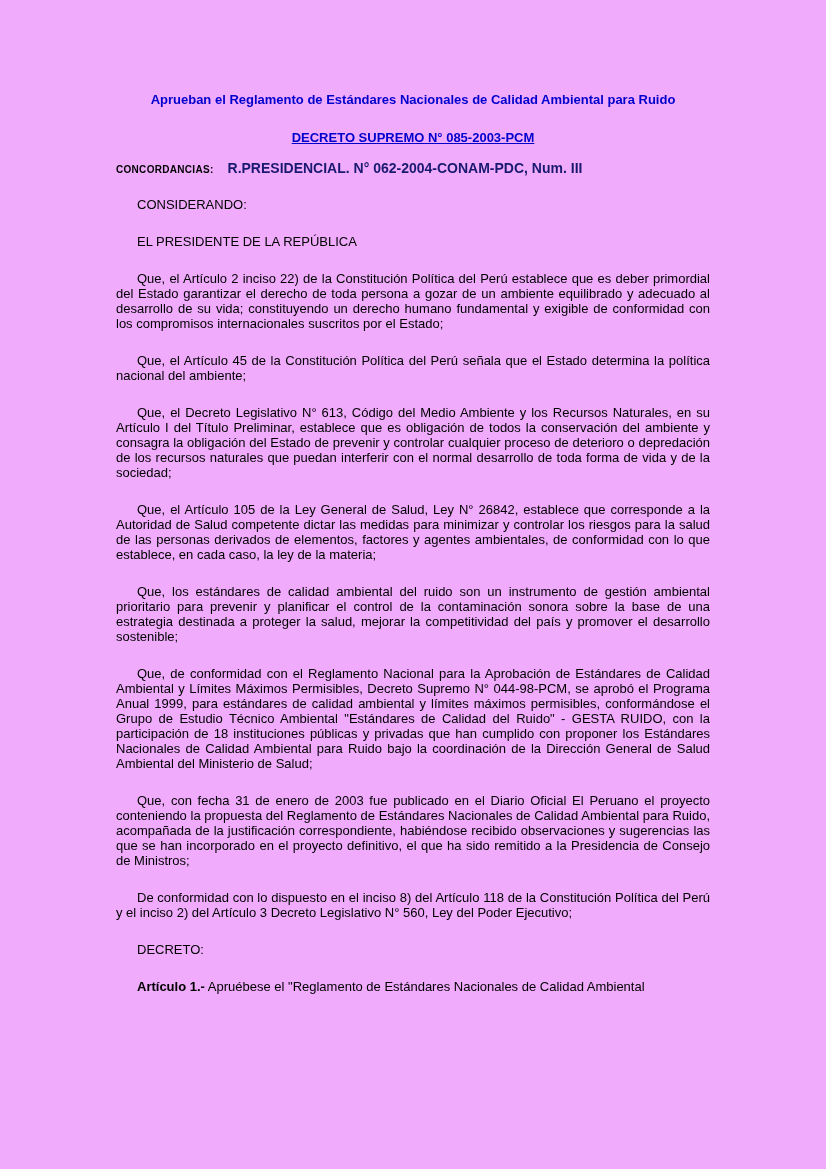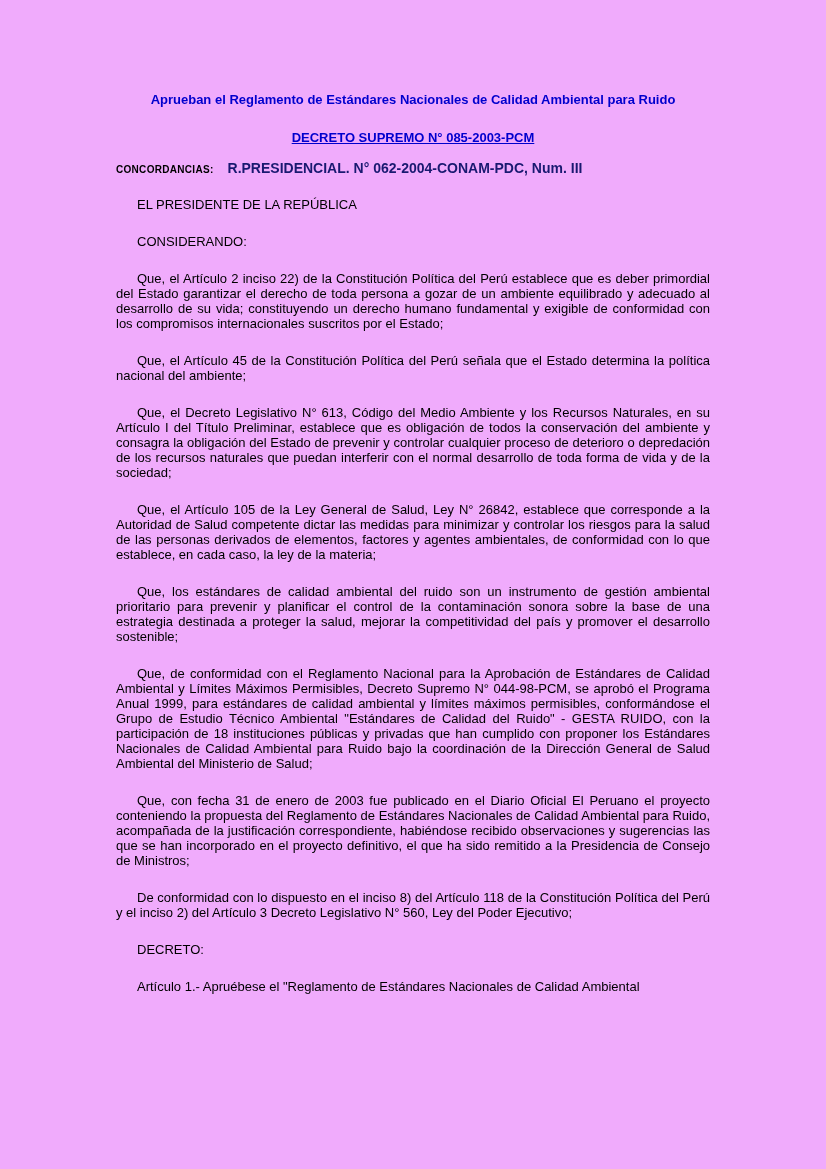--- a/index.html
+++ b/index.html
@@ -61,40 +61,40 @@
     font-size: 13px;
     line-height: 15px;
     text-align: justify;
     text-indent: 21px;
     margin: 0 0 22px 0;
   }
   .para.single {
     text-align: left;
   }
   .bold-lead {
-    font-weight: normal;
+    font-weight: bold;
   }
 </style>
 </head>
 <body>
 
 <div class="page">
   <div class="content">
 
     <p class="doc-title">Aprueban el Reglamento de Estándares Nacionales de Calidad Ambiental para Ruido</p>
 
     <p class="doc-subtitle">DECRETO SUPREMO N° 085-2003-PCM</p>
 
     <div class="concordances">
       <span class="label">CONCORDANCIAS:</span><span class="value">R.PRESIDENCIAL. N° 062-2004-CONAM-PDC, Num. III</span>
     </div>
 
+    <p class="para single">CONSIDERANDO:</p>
+
     <p class="para single">EL PRESIDENTE DE LA REPÚBLICA</p>
-
-    <p class="para single">CONSIDERANDO:</p>
 
     <p class="para">Que, el Artículo 2 inciso 22) de la Constitución Política del Perú establece que es deber primordial del Estado garantizar el derecho de toda persona a gozar de un ambiente equilibrado y adecuado al desarrollo de su vida; constituyendo un derecho humano fundamental y exigible de conformidad con los compromisos internacionales suscritos por el Estado;</p>
     <p class="para">Que, el Artículo 45 de la Constitución Política del Perú señala que el Estado determina la política nacional del ambiente;</p>
     <p class="para">Que, el Decreto Legislativo N° 613, Código del Medio Ambiente y los Recursos Naturales, en su Artículo I del Título Preliminar, establece que es obligación de todos la conservación del ambiente y consagra la obligación del Estado de prevenir y controlar cualquier proceso de deterioro o depredación de los recursos naturales que puedan interferir con el normal desarrollo de toda forma de vida y de la sociedad;</p>
     <p class="para">Que, el Artículo 105 de la Ley General de Salud, Ley N° 26842, establece que corresponde a la Autoridad de Salud competente dictar las medidas para minimizar y controlar los riesgos para la salud de las personas derivados de elementos, factores y agentes ambientales, de conformidad con lo que establece, en cada caso, la ley de la materia;</p>
     <p class="para">Que, los estándares de calidad ambiental del ruido son un instrumento de gestión ambiental prioritario para prevenir y planificar el control de la contaminación sonora sobre la base de una estrategia destinada a proteger la salud, mejorar la competitividad del país y promover el desarrollo sostenible;</p>
     <p class="para">Que, de conformidad con el Reglamento Nacional para la Aprobación de Estándares de Calidad Ambiental y Límites Máximos Permisibles, Decreto Supremo N° 044-98-PCM, se aprobó el Programa Anual 1999, para estándares de calidad ambiental y límites máximos permisibles, conformándose el Grupo de Estudio Técnico Ambiental "Estándares de Calidad del Ruido" - GESTA RUIDO, con la participación de 18 instituciones públicas y privadas que han cumplido con proponer los Estándares Nacionales de Calidad Ambiental para Ruido bajo la coordinación de la Dirección General de Salud Ambiental del Ministerio de Salud;</p>
     <p class="para">Que, con fecha 31 de enero de 2003 fue publicado en el Diario Oficial El Peruano el proyecto conteniendo la propuesta del Reglamento de Estándares Nacionales de Calidad Ambiental para Ruido, acompañada de la justificación correspondiente, habiéndose recibido observaciones y sugerencias las que se han incorporado en el proyecto definitivo, el que ha sido remitido a la Presidencia de Consejo de Ministros;</p>
     <p class="para">De conformidad con lo dispuesto en el inciso 8) del Artículo 118 de la Constitución Política del Perú y el inciso 2) del Artículo 3 Decreto Legislativo N° 560, Ley del Poder Ejecutivo;</p>
     <p class="para single">DECRETO:</p>

